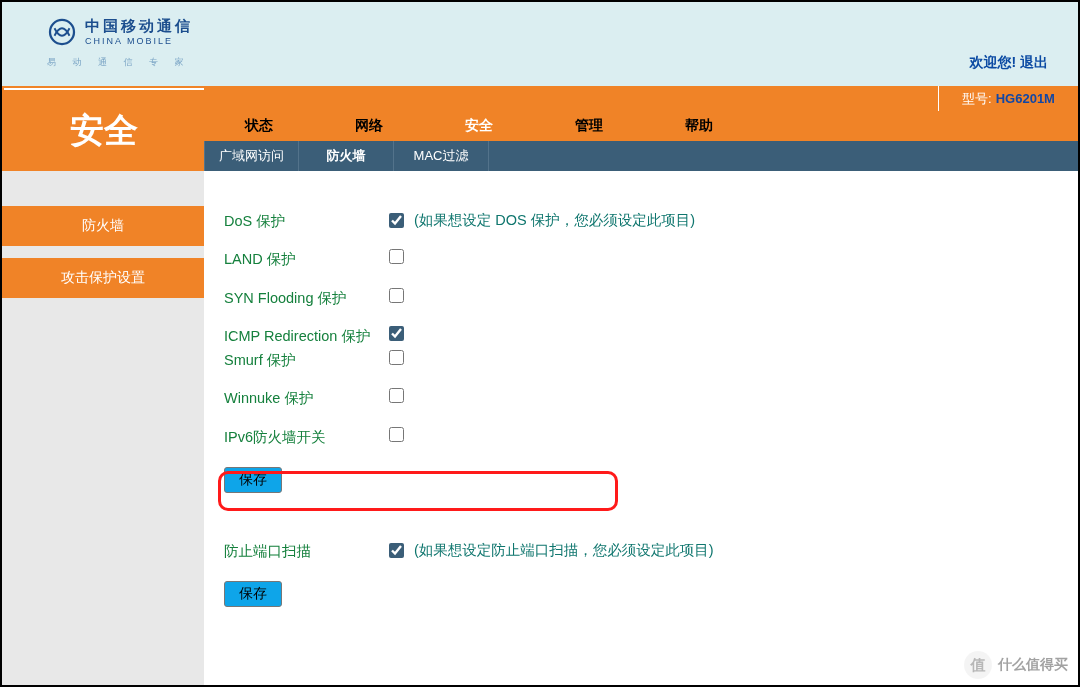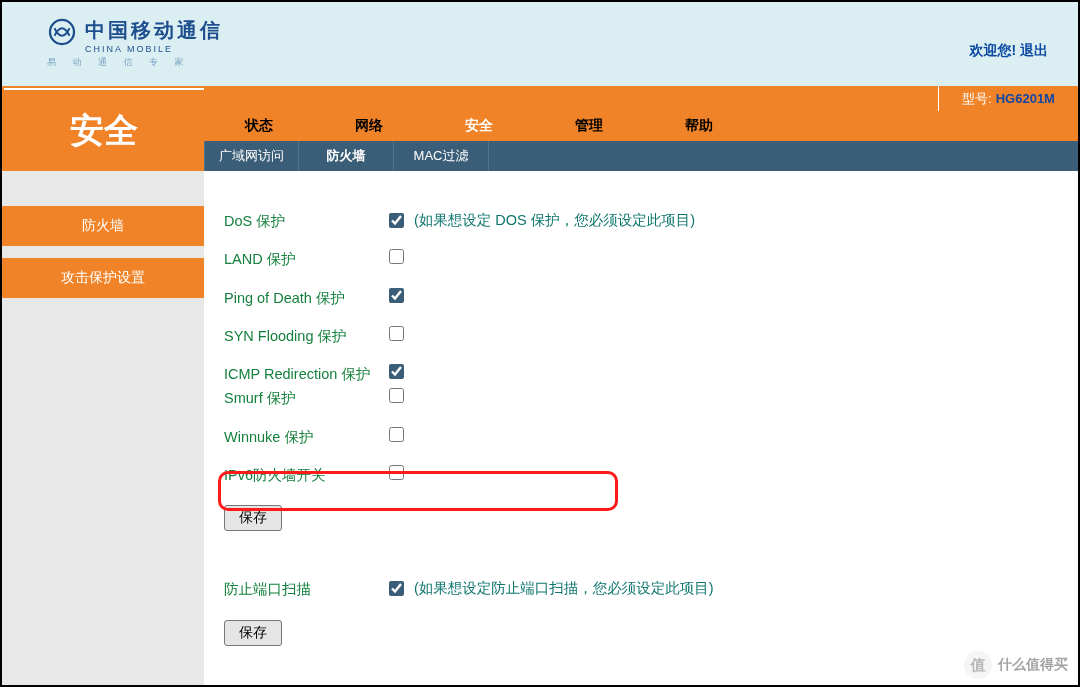--- a/index.html
+++ b/index.html
@@ -20,25 +20,25 @@
     position: relative;
   }
   .logo-area {
     display: flex;
     align-items: flex-start;
     padding: 15px 0 0 45px;
     gap: 8px;
   }
   .logo-svg { width: 30px; height: 30px; flex-shrink: 0; }
   .logo-text { display: flex; flex-direction: column; color: #1c4e8e; }
-  .logo-cn { font-size: 20px; font-weight: 600; letter-spacing: 3px; }
+  .logo-cn { font-size: 15px; font-weight: 600; letter-spacing: 3px; }
   .logo-en { font-size: 9px; letter-spacing: 2px; }
   .logo-sub { font-size: 9px; letter-spacing: 7px; color: #7aa4c5; margin-top: 6px; margin-left: 45px; position:absolute; top:48px;}
   .header-right {
-    position: absolute; right: 30px; top: 40px;
+    position: absolute; right: 30px; top: 52px;
     color: #0b4aa3; font-size: 14px; font-weight: 600;
   }
   .header-right span { cursor: pointer; }
 
   .topbar {
     display: flex; height: 25px; background: #f08327;
   }
   .topbar-left { width: 202px; background: #f08327; }
   .topbar-mid { flex: 1; background: #f08327; display:flex; align-items:center; justify-content:flex-end; color:#000; font-size:13px; font-weight:600; padding-right: 30px; margin-top: 32px;}
   .topbar-model { width: 140px; background:#f08327; border-left: 1px solid #fff; font-size:13px; display:flex; align-items:center; justify-content:center;}
@@ -79,21 +79,21 @@
   .content {
     flex:1; background:#fff; padding: 40px 20px 20px 20px;
     overflow-y: auto; position:relative;
   }
   .row { display:flex; align-items:flex-start; margin-bottom: 18px; font-size:14.5px; }
   .row .label { width: 165px; color:#15803d; line-height:1.4; }
   .row .ctrl { display:flex; align-items:center; gap:10px;}
   .row .note { color:#0f766e; font-size:14.5px;}
   .row input[type=checkbox]{ width:15px; height:15px; accent-color:#3b5e78; }
   .save-btn {
-    padding: 3px 14px; font-size:14px; border:1px solid #777; background:#e5e5e5;
+    padding: 3px 14px; font-size:14px; border:1px solid #777; background:#0ea5e9;
     border-radius:3px; cursor:pointer; margin: 2px 0 28px 0;
   }
   .highlight-box {
     position:absolute;
     border: 3px solid #ff1a1a;
     border-radius: 10px;
     pointer-events:none;
   }
 
   
@@ -181,26 +181,20 @@
       </div>
     </div>
 
     <div class="row">
       <div class="label">LAND 保护</div>
       <div class="ctrl">
           <input type="checkbox" style="">
         </div>
     </div>
 
-    <div class="row">
-      <div class="label">Ping of Death 保护</div>
-      <div class="ctrl">
-          <input type="checkbox" checked="" style="">
-        </div>
-    </div>
 
     <div class="row">
       <div class="label">SYN Flooding 保护</div>
       <div class="ctrl">
           <input type="checkbox" style="">
         </div>
     </div>
 
     <div class="row" style="margin-bottom:4px;">
       <div class="label">ICMP Redirection 保护</div>

